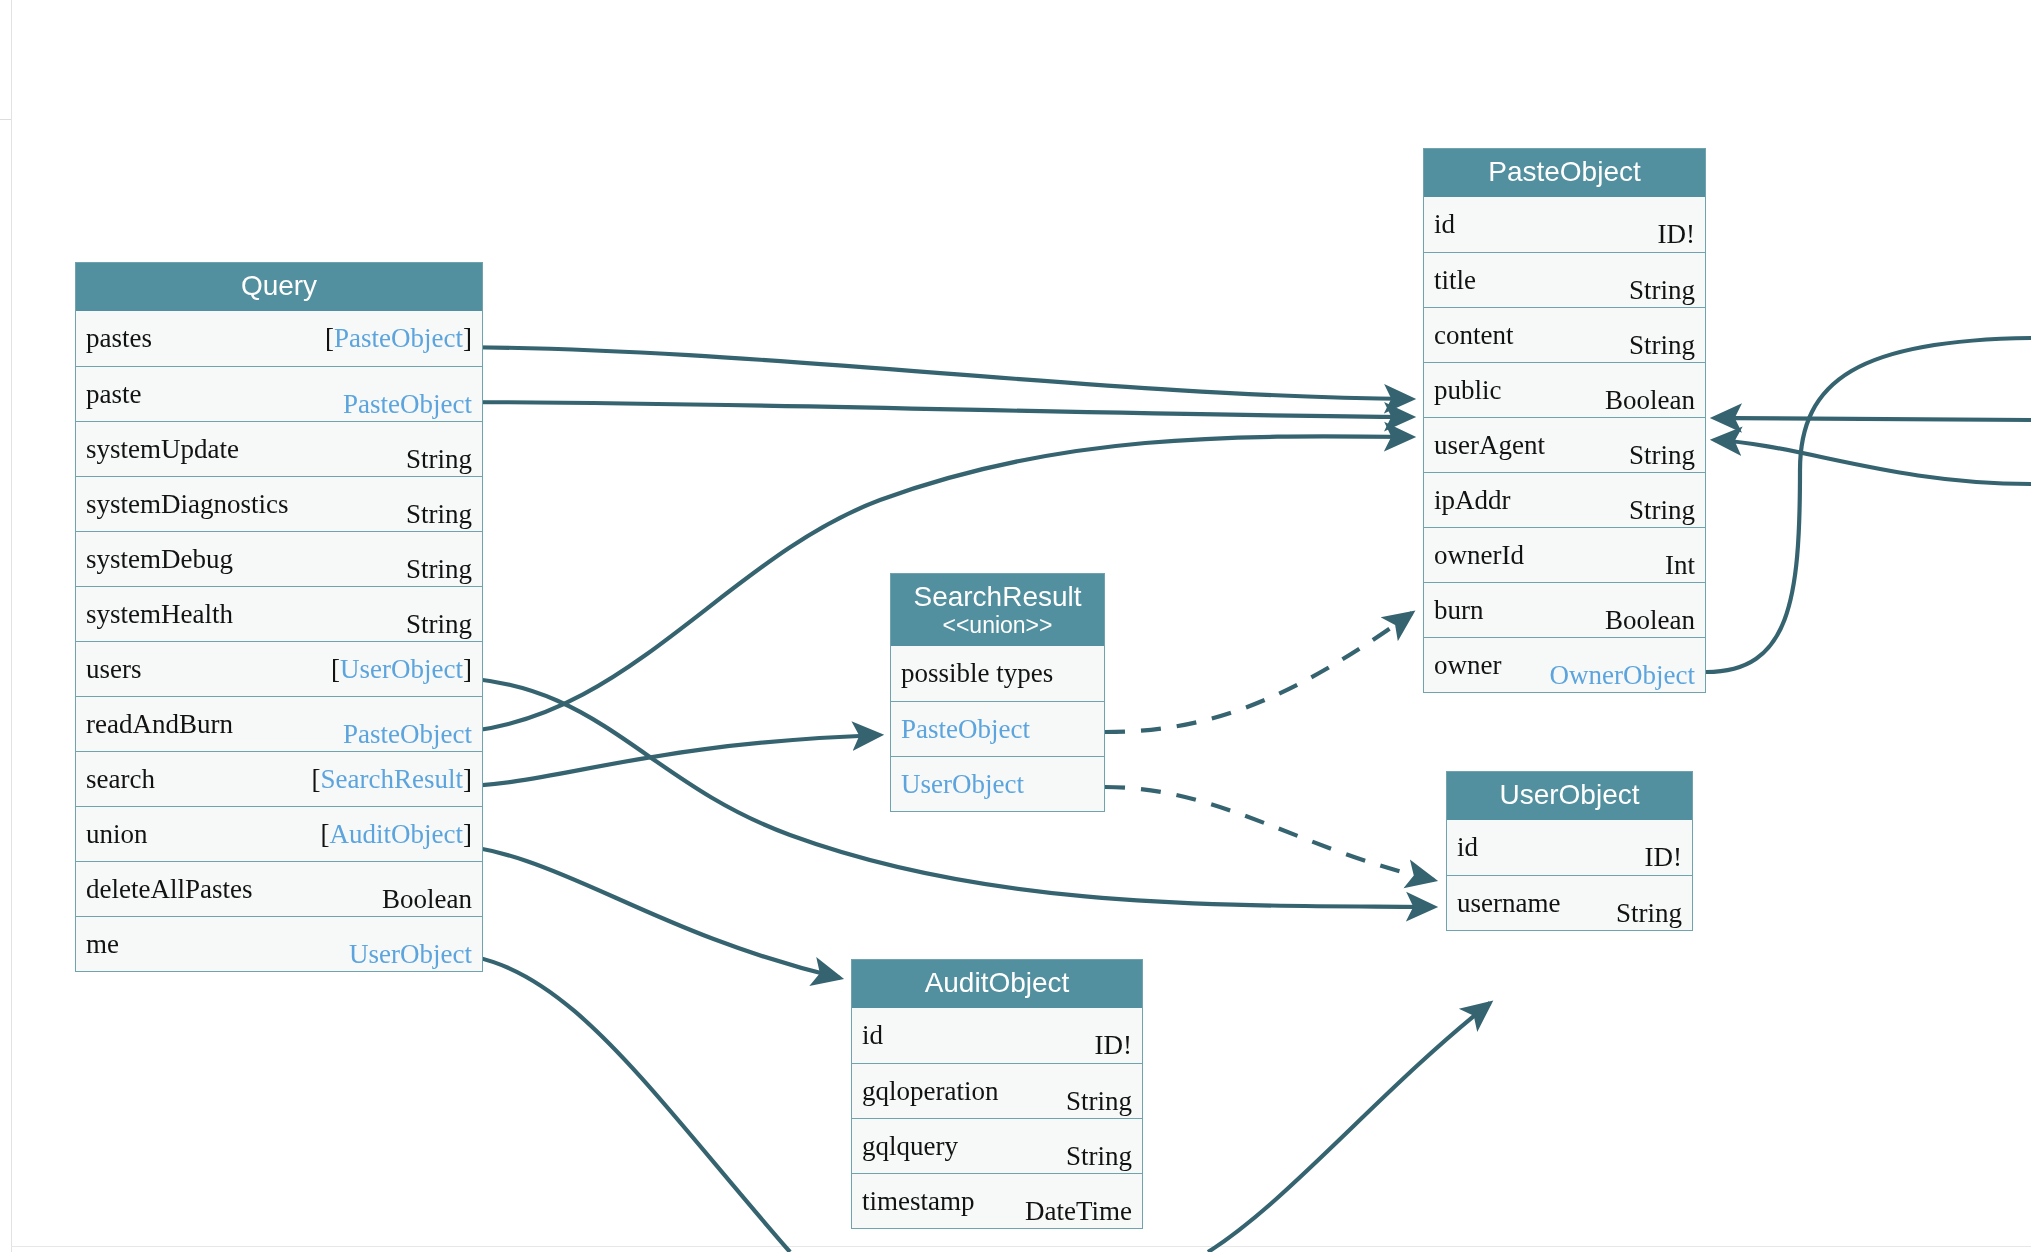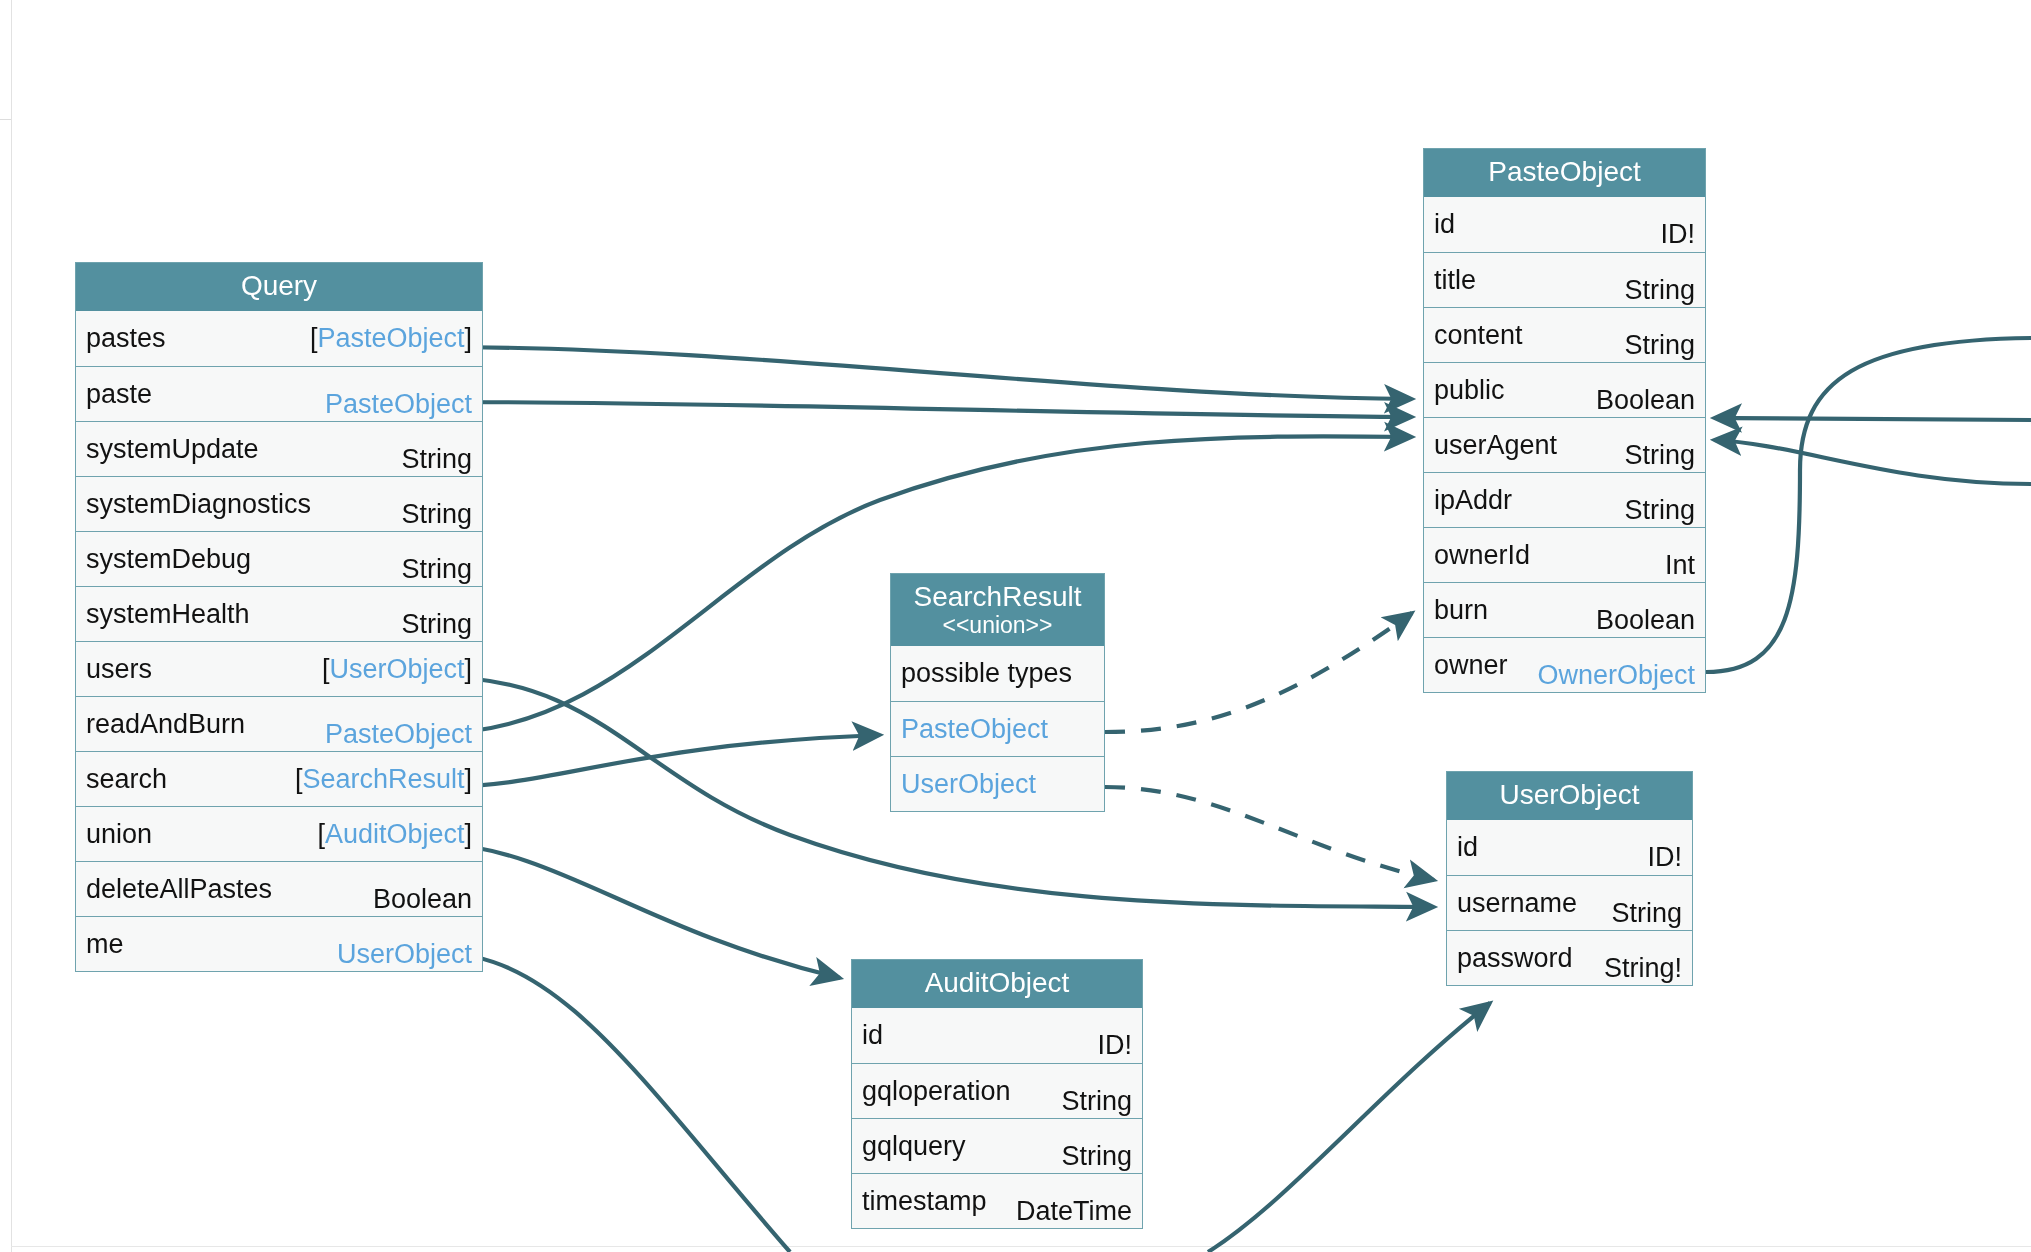--- a/index.html
+++ b/index.html
@@ -79,20 +79,21 @@
     align-items: center;
     justify-content: space-between;
     border-top: 1.6px solid #6fa3ae;
     background: #f7f8f8;
     box-sizing: border-box;
     height: 55px;
     padding: 9px 10px;
     font-size: 27px;
     color: #121212;
     white-space: nowrap;
+    font-family: Liberation Serif, serif;
   }
   .row.noborder { border-top: none; }
   .row .fname { color: #121212; }
   .row .ftype { color: #121212; margin-top: 20px; }
   .row .ftype.link { color: #5ba4dd; }
   .row .brk { color: #121212; }
   .row.single {
     justify-content: flex-end;
   }
   .row.single .fname { width: 100%; }
@@ -270,24 +271,20 @@
   <div class="node" id="node-userobject">
     <div class="node-header">UserObject</div>
     <div class="row noborder">
       <span class="fname">id</span>
       <span class="ftype">ID!</span>
     </div>
     <div class="row">
       <span class="fname">username</span>
       <span class="ftype">String</span>
     </div>
-    <div class="row">
-      <span class="fname">password</span>
-      <span class="ftype">String!</span>
-    </div>
   </div>
 
   <div class="node" id="node-auditobject">
     <div class="node-header">AuditObject</div>
     <div class="row noborder">
       <span class="fname">id</span>
       <span class="ftype">ID!</span>
     </div>
     <div class="row">
       <span class="fname">gqloperation</span>

